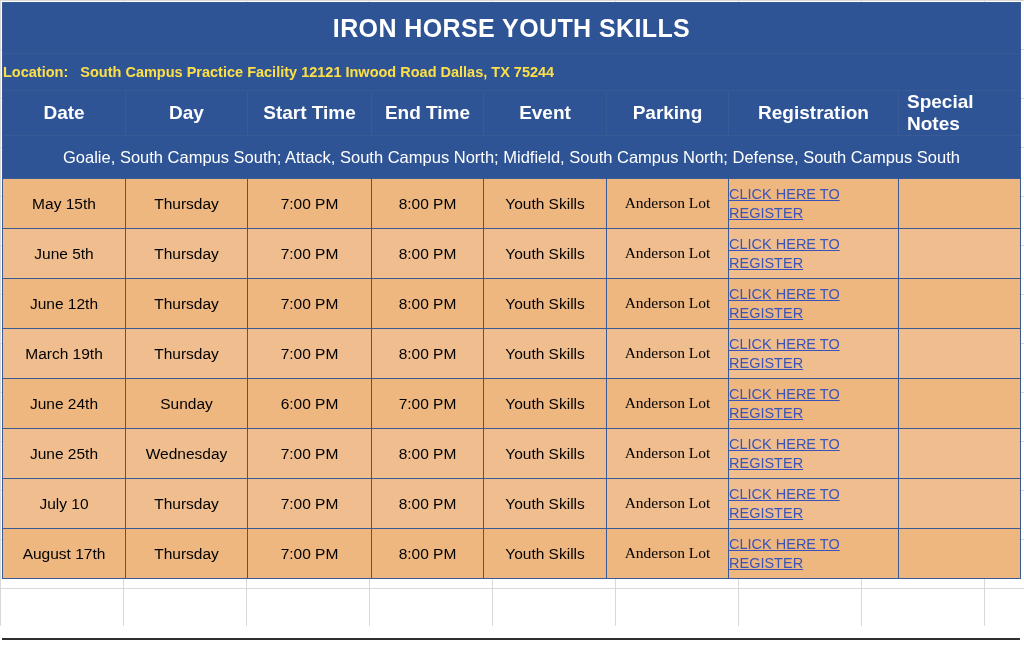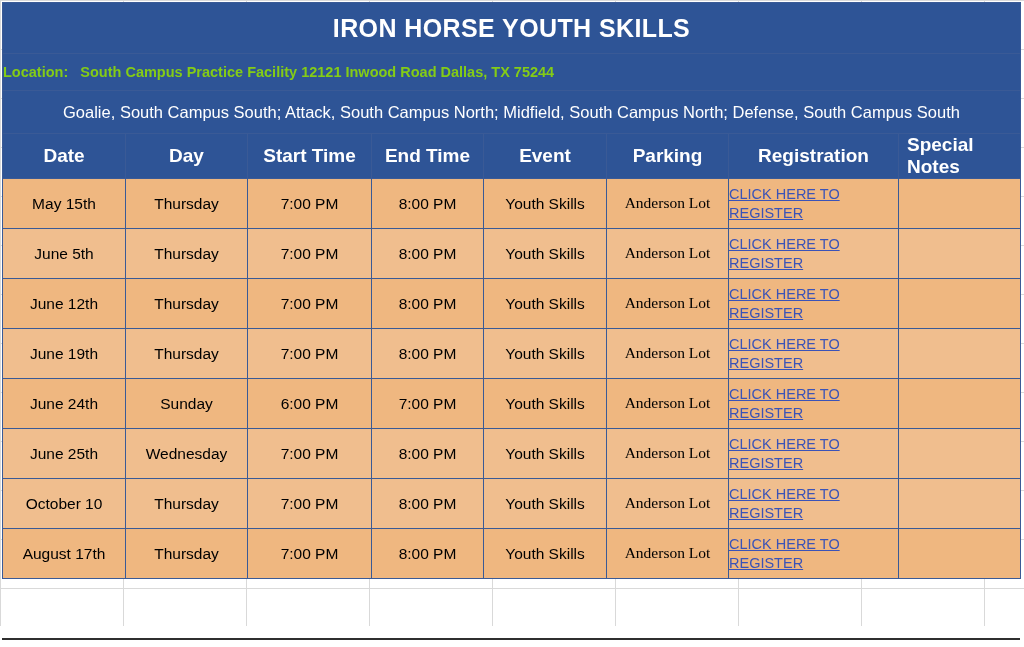--- a/index.html
+++ b/index.html
@@ -49,21 +49,21 @@
     background: #2e5496;
     color: #ffffff;
     font-size: 25px;
     font-weight: bold;
     text-align: center;
     height: 50px;
     letter-spacing: 0.4px;
   }
   .location-cell {
     background: #2e5496;
-    color: #84cc16;
+    color: #fde047;
     font-size: 14.5px;
     font-weight: bold;
     text-align: left;
     padding: 6px 0 6px 14px;
     height: 36px;
   }
   .hdr {
     background: #2e5496;
     color: #ffffff;
     font-size: 19px;
@@ -159,32 +159,32 @@
           <td class="title-cell" colspan="8">IRON HORSE YOUTH SKILLS</td>
         </tr>
         <tr>
           <td class="location-cell" colspan="8">
             <span>Location:</span>
             &nbsp;
             <span>South Campus Practice Facility 12121 Inwood Road Dallas, TX 75244</span>
           </td>
         </tr>
         <tr>
-          <td class="note-cell" colspan="8">Goalie, South Campus South; Attack, South Campus North; Midfield, South Campus North; Defense, South Campus South</td>
-        </tr>
-        <tr>
           <th class="hdr">Date</th>
           <th class="hdr">Day</th>
           <th class="hdr">Start Time</th>
           <th class="hdr">End Time</th>
           <th class="hdr">Event</th>
           <th class="hdr">Parking</th>
           <th class="hdr">Registration</th>
           <th class="hdr special">Special Notes</th>
         </tr>
+        <tr>
+          <td class="note-cell" colspan="8">Goalie, South Campus South; Attack, South Campus North; Midfield, South Campus North; Defense, South Campus South</td>
+        </tr>
       </thead>
       <tbody>
 
         <tr>
           <td>May 15th</td>
           <td>Thursday</td>
           <td>7:00 PM</td>
           <td>8:00 PM</td>
           <td>Youth Skills</td>
           <td>
@@ -214,21 +214,21 @@
           <td>8:00 PM</td>
           <td>Youth Skills</td>
           <td>
               <span class="parking-txt">Anderson Lot</span>
             </td>
           <td class="reg"><a href="#">CLICK HERE TO REGISTER</a></td>
           <td class="notes"></td>
         </tr>
 
         <tr class="alt">
-          <td>June 19th</td>
+          <td>March 19th</td>
           <td>Thursday</td>
           <td>7:00 PM</td>
           <td>8:00 PM</td>
           <td>Youth Skills</td>
           <td>
               <span class="parking-txt">Anderson Lot</span>
             </td>
           <td class="reg"><a href="#">CLICK HERE TO REGISTER</a></td>
           <td class="notes"></td>
         </tr>
@@ -254,21 +254,21 @@
           <td>Youth Skills</td>
           <td>
               <span class="parking-txt">Anderson Lot</span>
             </td>
           <td class="reg"><a href="#">CLICK HERE TO REGISTER</a></td>
           <td class="notes"></td>
         </tr>
 
 
         <tr class="alt">
-          <td>October 10</td>
+          <td>July 10</td>
           <td>Thursday</td>
           <td>7:00 PM</td>
           <td>8:00 PM</td>
           <td>Youth Skills</td>
           <td>
               <span class="parking-txt">Anderson Lot</span>
             </td>
           <td class="reg"><a href="#">CLICK HERE TO REGISTER</a></td>
           <td class="notes"></td>
         </tr>

